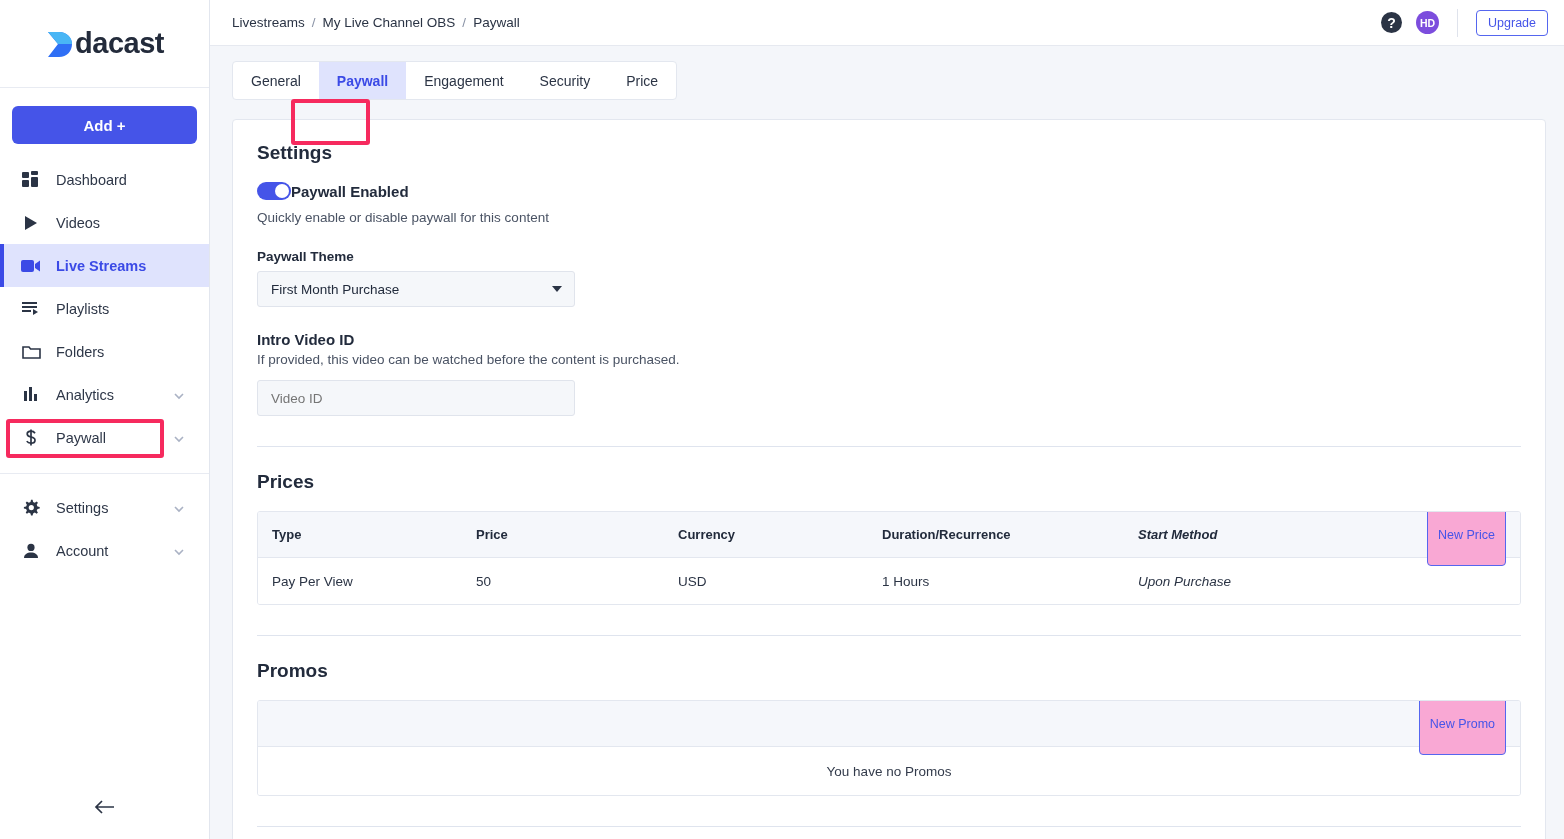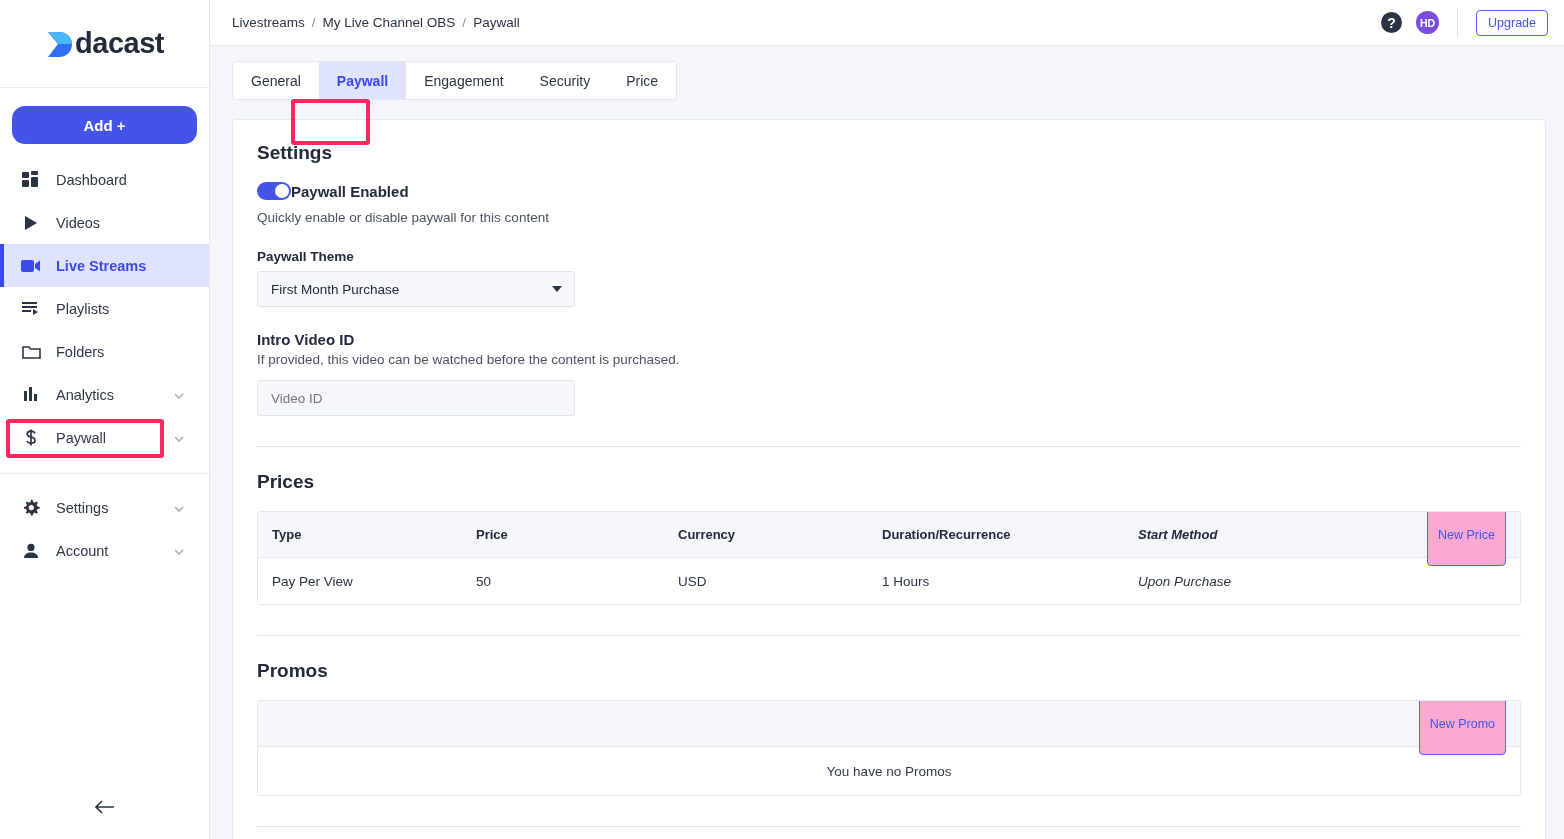--- a/index.html
+++ b/index.html
@@ -30,21 +30,21 @@
   .logo-mark { width: 30px; height: 32px; display:block; }
   .logo-text {
     font-size: 29px; font-weight: 700; color: #232b3b;
     letter-spacing: -0.5px; line-height: 1;
   }
   .add-btn {
     margin: 18px 12px 14px 12px;
     height: 38px;
     background: #4554e8;
     color: #fff;
-    border: none; border-radius: 13px;
+    border: none; border-radius: 6px;
     font-size: 15px; font-weight: 700;
     font-family: "Liberation Sans", sans-serif;
     cursor: pointer;
     display: flex; align-items: center; justify-content: center;
   }
   .nav { display: flex; flex-direction: column; }
   .nav-item {
     height: 43px;
     display: flex; align-items: center;
     padding-left: 20px;

